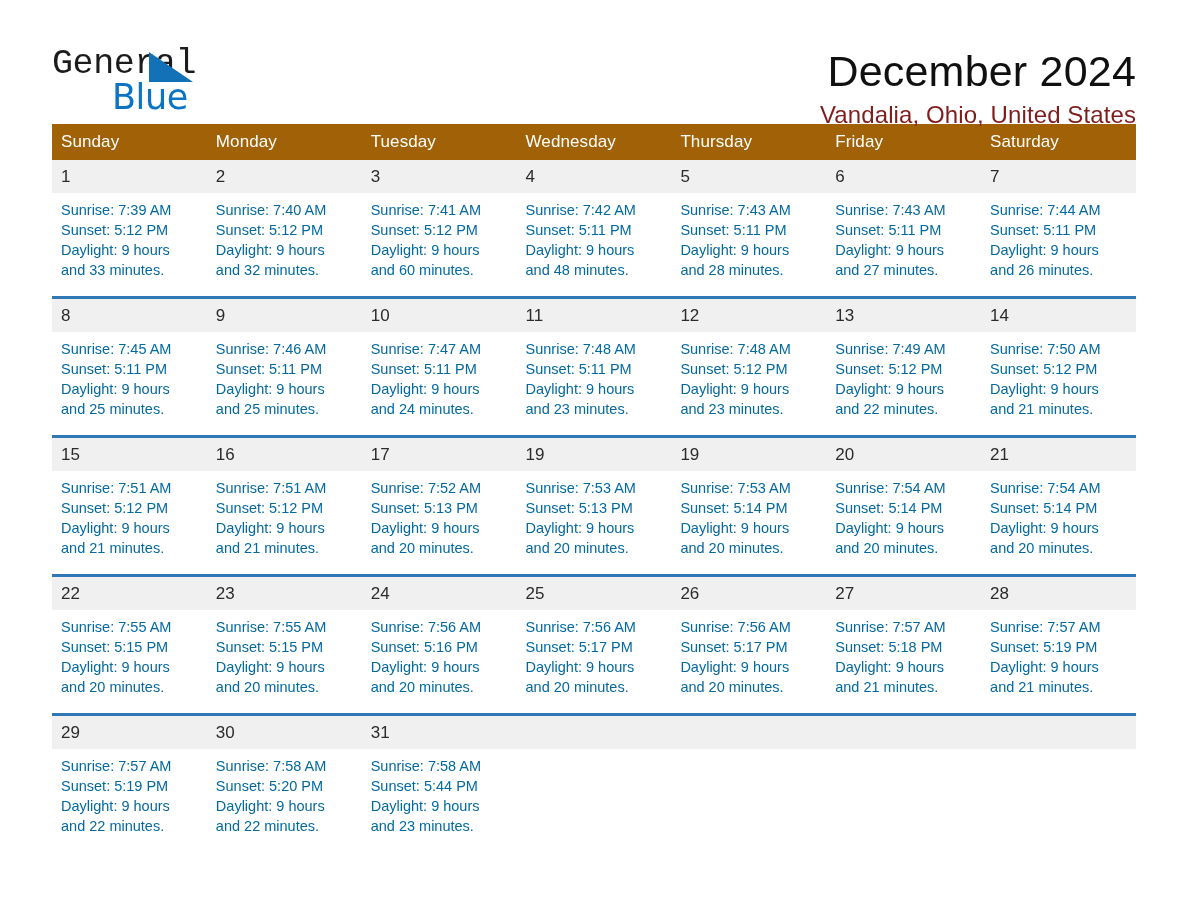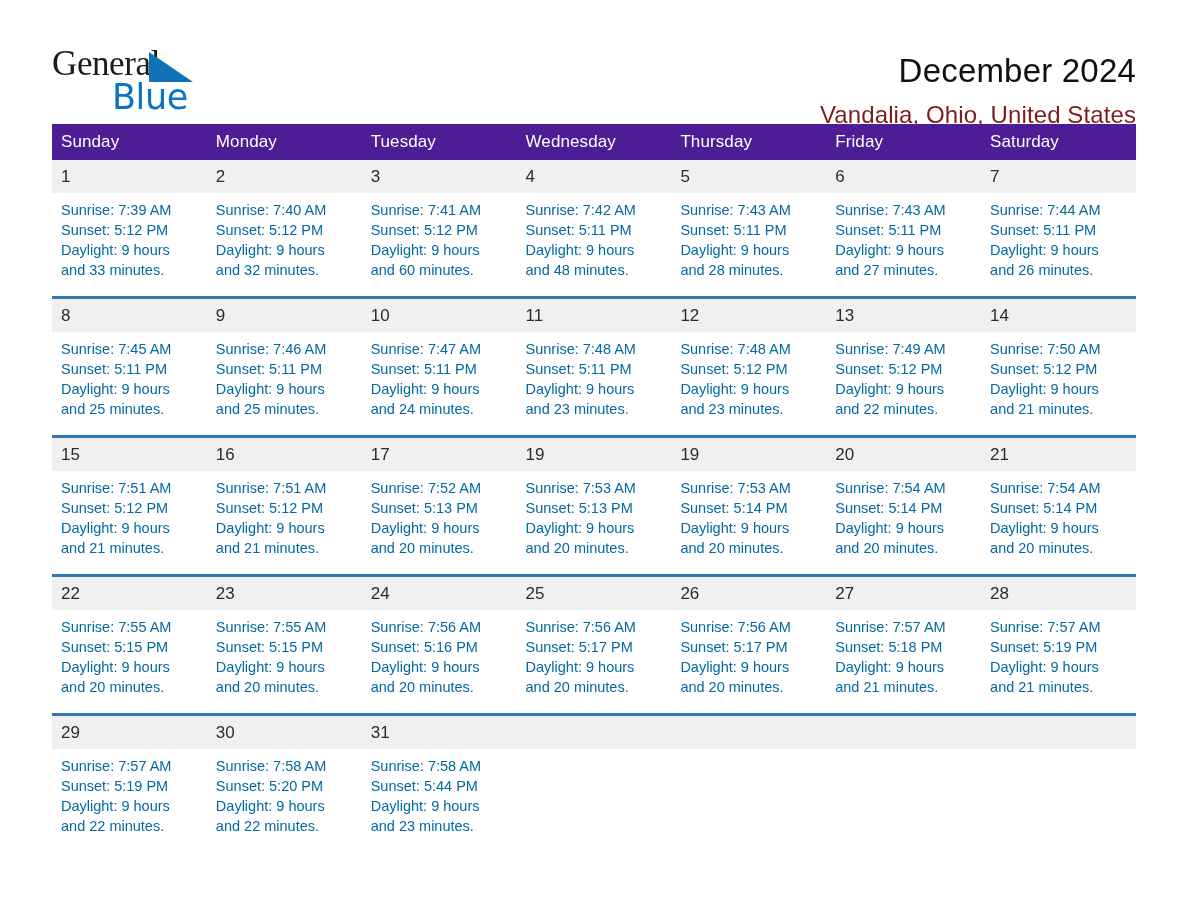--- a/index.html
+++ b/index.html
@@ -38,21 +38,21 @@
     flex: none;
   }
   .logo-general {
     position: absolute;
     left: 0;
     top: 0;
     font-size: 35px;
     line-height: 40px;
     letter-spacing: -0.4px;
     color: #1b1b1b;
-    font-family: Liberation Serif, serif;
+    font-family: Liberation Mono, monospace;
     font-weight: 400;
   }
   .logo-tri {
     position: absolute;
     left: 97px;
     top: 8px;
     width: 0;
     height: 0;
     border-left: 44px solid #1371b8;
     border-top: 30px solid transparent;
@@ -66,21 +66,21 @@
     letter-spacing: -0.4px;
     color: #0b74c4;
     font-family: "DejaVu Sans", sans-serif;
     font-weight: 400;
   }
   .titles {
     text-align: right;
     padding-top: 2px;
   }
   .cal-title {
-    font-size: 33px;
+    font-size: 43px;
     line-height: 50px;
     font-weight: 400;
     color: #101010;
     letter-spacing: 0.2px;
   }
   .cal-subtitle {
     font-size: 24px;
     line-height: 32px;
     font-weight: 400;
     color: #7f1d1d;
@@ -89,21 +89,21 @@
   }
 
   
   .calendar {
     margin-top: 16px;
     width: 1084px;
     border-collapse: collapse;
     table-layout: fixed;
   }
   .calendar th {
-    background: #4c1d95;
+    background: #a16207;
     color: #ffffff;
     font-weight: 400;
     font-size: 17px;
     text-align: left;
     padding: 8px 0 8px 9px;
     height: 16px;
     letter-spacing: 0.1px;
   }
   .week-row > td {
     vertical-align: top;

